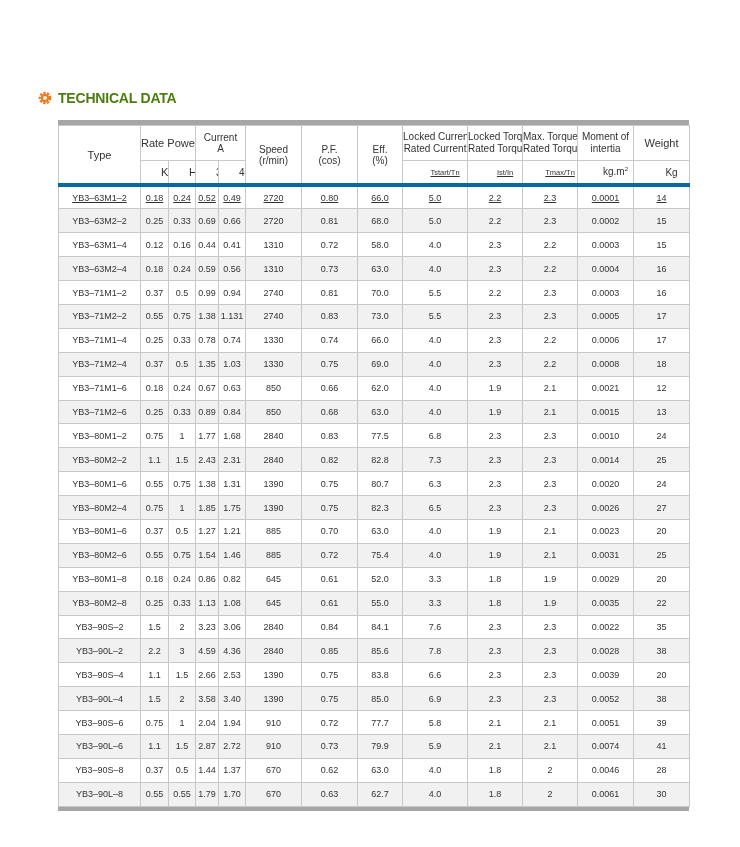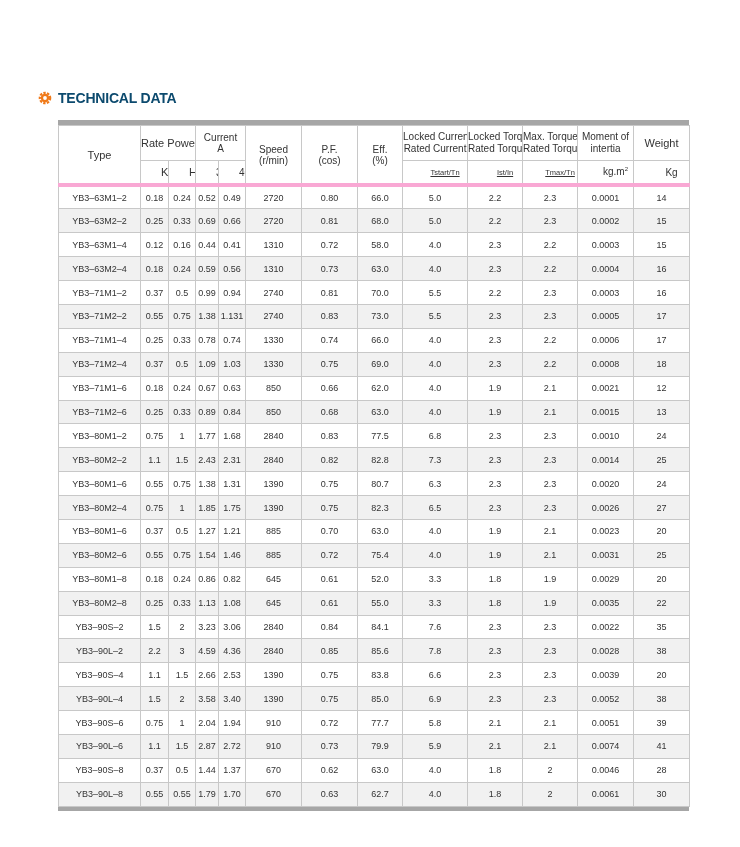--- a/index.html
+++ b/index.html
@@ -1,36 +1,36 @@
 <!DOCTYPE html>
 <html><head>
 <meta charset="utf-8">
 <style>
   html, body { margin: 0; padding: 0; background: #ffffff; }
   body { width: 740px; height: 847px; position: relative; overflow: hidden; font-family: "Liberation Sans", sans-serif; color: #333333; }
   .title { position: absolute; left: 38px; top: 89px; height: 18px; display: flex; align-items: center; }
   .title .icon { width: 14px; height: 14px; margin-right: 6px; display: inline-block; }
-  .title .text { font-size: 14px; font-weight: bold; color: #0c4a6e; letter-spacing: -0.2px; }
+  .title .text { font-size: 14px; font-weight: bold; color: #4d7c0f; letter-spacing: -0.2px; }
   .tbl-wrap { position: absolute; left: 58px; top: 120px; width: 631px; }
   .topbar { height: 5px; background: #a6a6a6; }
   .botbar { height: 4px; background: #a6a6a6; }
   table { border-collapse: collapse; table-layout: fixed; width: 631px; font-size: 9px; color: #333; }
   th, td { border: 1px solid #c8c8c8; text-align: center; padding: 0; overflow: hidden; white-space: nowrap; }
   thead th { font-weight: normal; background: #ffffff; }
   thead tr.h1 th { height: 34px; }
   thead tr.h2 th { height: 22px; padding-left: 20px; }
   th.big { font-size: 11px; }
   th.mid { font-size: 10px; line-height: 11px; }
   th.small { font-size: 10px; line-height: 12px; }
   th.tiny { font-size: 7.5px; text-decoration: underline; }
   th.unit { font-size: 10px; }
   tbody tr { height: 23.9px; }
   tbody tr:nth-child(even) td { background: #f1f1f1; }
   tbody tr:nth-child(odd) td { background: #ffffff; }
-  tbody tr:first-child td { border-top: 4px solid #f9a8d4; }
+  tbody tr:first-child td { border-top: 4px solid #0369a1; text-decoration: underline; }
   td { font-size: 9px; }
   sup { font-size: 6px; }
 </style>
 </head>
 <body>
 
 <div class="title">
   <span class="icon">
     <svg width="14" height="14" viewBox="0 0 14 14">
       <circle cx="7" cy="7" r="5.2" fill="none" stroke="#f07a1a" stroke-width="2.2" stroke-dasharray="2.4 1.3"></circle>
@@ -188,21 +188,21 @@
           <td>4.0</td>
           <td>2.3</td>
           <td>2.2</td>
           <td>0.0006</td>
           <td>17</td>
         </tr>
         <tr>
           <td>YB3–71M2–4</td>
           <td>0.37</td>
           <td>0.5</td>
-          <td>1.09</td>
+          <td>1.35</td>
           <td>1.03</td>
           <td>1330</td>
           <td>0.75</td>
           <td>69.0</td>
           <td>4.0</td>
           <td>2.3</td>
           <td>2.2</td>
           <td>0.0008</td>
           <td>18</td>
         </tr>

